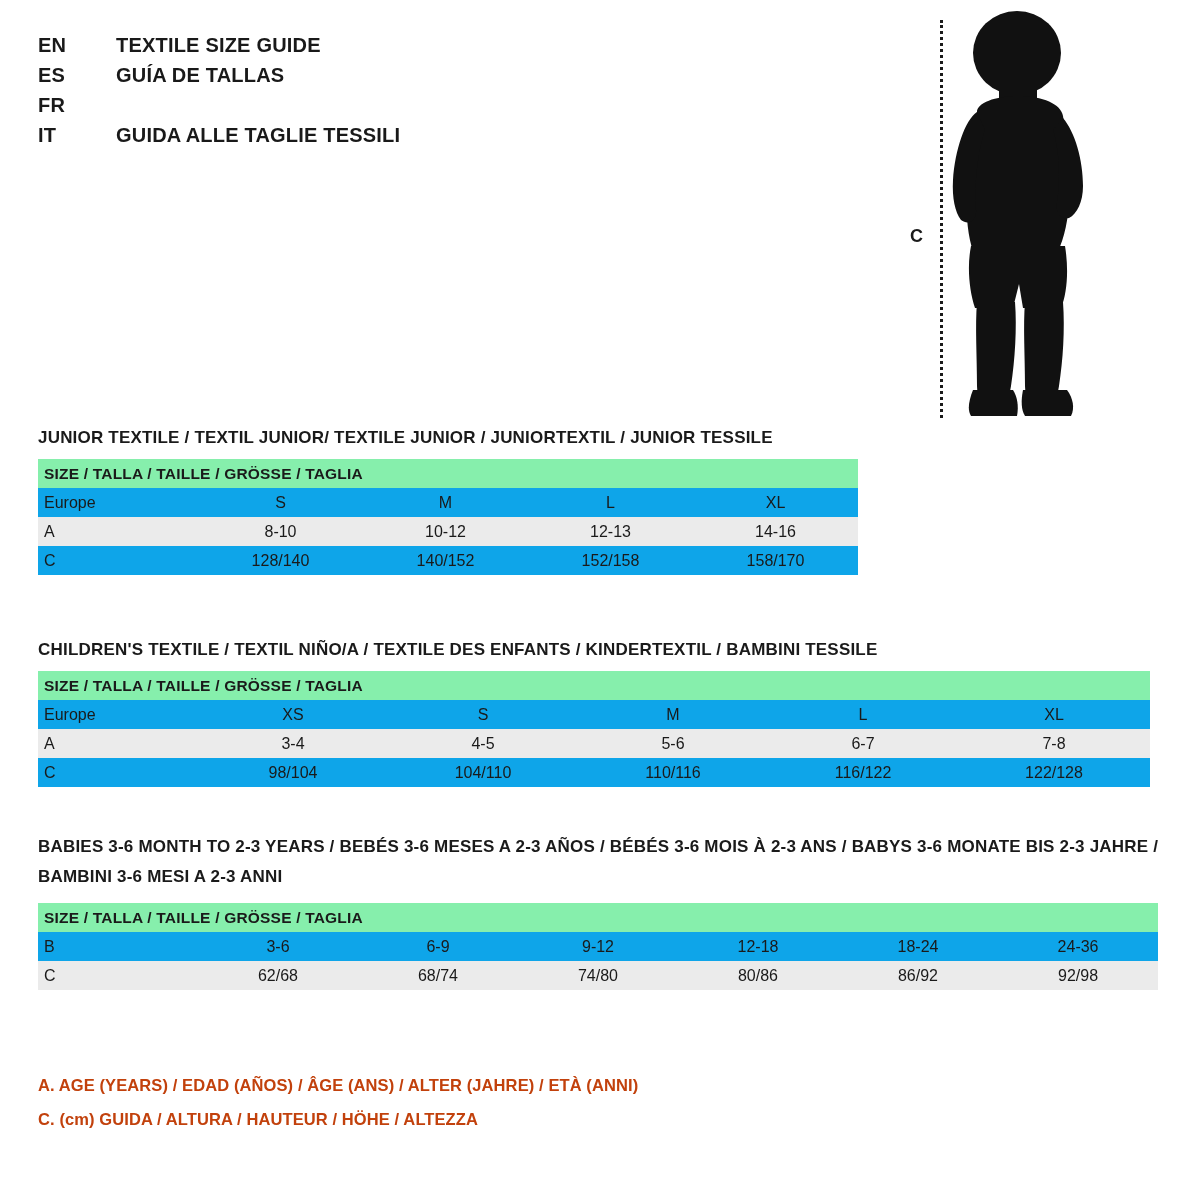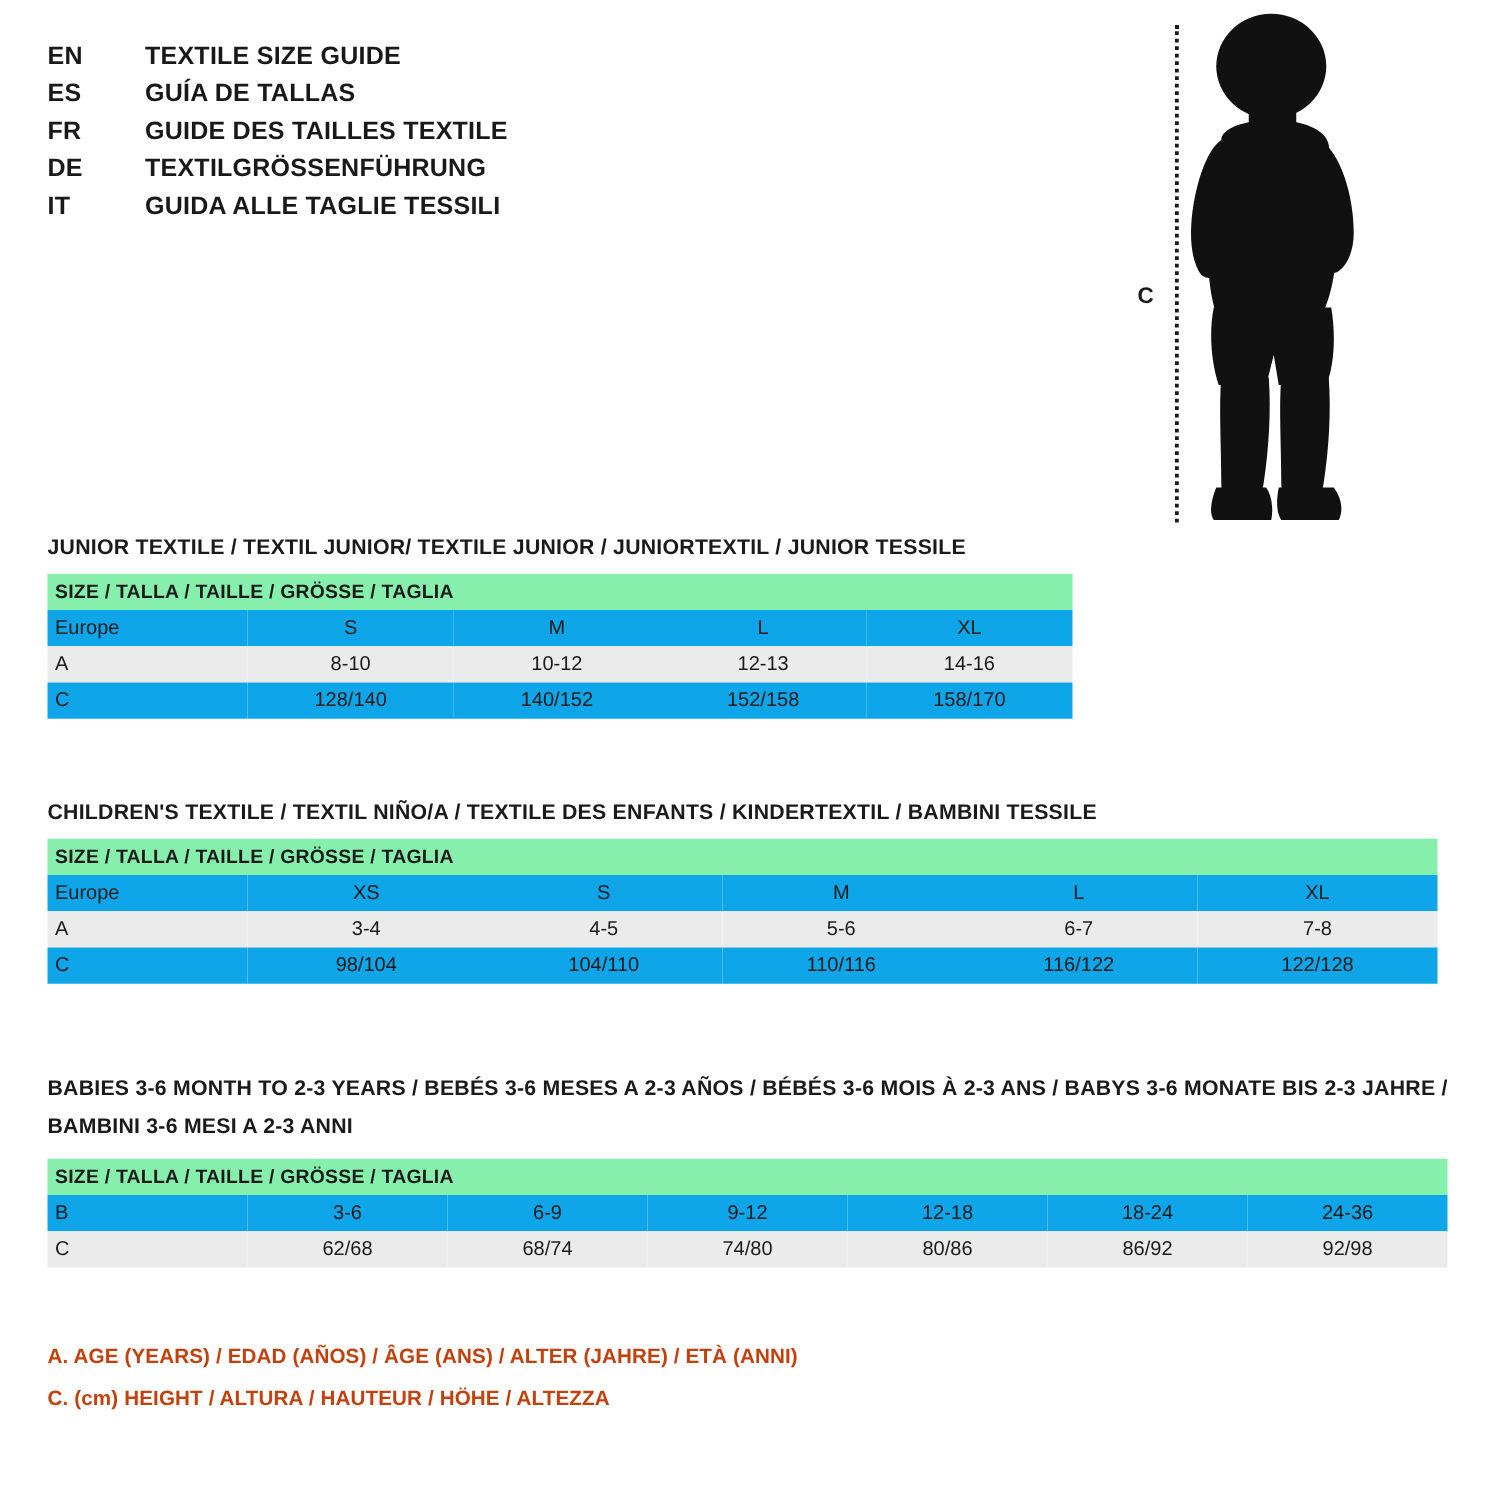--- a/index.html
+++ b/index.html
@@ -144,25 +144,20 @@
     <div class="lang-row">
       <div class="lang-code">EN</div>
       <div class="lang-text">TEXTILE SIZE GUIDE</div>
     </div>
     <div class="lang-row">
       <div class="lang-code">ES</div>
       <div class="lang-text">GUÍA DE TALLAS</div>
     </div>
     <div class="lang-row">
       <div class="lang-code">FR</div>
-      <div class="lang-text">GUIDE DES TAILLES TEXTILE</div>
-    </div>
-    <div class="lang-row">
-      <div class="lang-code">DE</div>
-      <div class="lang-text">TEXTILGRÖSSENFÜHRUNG</div>
     </div>
     <div class="lang-row">
       <div class="lang-code">IT</div>
       <div class="lang-text">GUIDA ALLE TAGLIE TESSILI</div>
     </div>
   </div>
 
   <div class="figure-area">
     <div class="c-dim-line"></div>
     <div class="c-dim-label">C</div>
@@ -298,21 +293,21 @@
           <td class="val">98/104</td>
           <td class="val">104/110</td>
           <td class="val">110/116</td>
           <td class="val">116/122</td>
           <td class="val">122/128</td>
         </tr>
       </tbody>
     </table>
   </div>
 
-  <div class="section" style="top:856px;">
+  <div class="section" style="top:832px;">
     <div class="section-title" style="line-height:30px;">BABIES 3-6 MONTH TO 2-3 YEARS / BEBÉS 3-6 MESES A 2-3 AÑOS / BÉBÉS 3-6 MOIS À 2-3 ANS / BABYS 3-6 MONATE BIS 2-3 JAHRE / BAMBINI 3-6 MESI A 2-3 ANNI</div>
     <table class="size-table" style="width:1120px;">
       <colgroup>
         <col style="width:160px">
           <col style="width:160px">
           <col style="width:160px">
           <col style="width:160px">
           <col style="width:160px">
           <col style="width:160px">
           <col style="width:160px">
@@ -338,16 +333,16 @@
           <td class="val">80/86</td>
           <td class="val">86/92</td>
           <td class="val">92/98</td>
         </tr>
       </tbody>
     </table>
   </div>
 
   <div class="footnotes">
     <div class="footnote">A. AGE (YEARS) / EDAD (AÑOS) / ÂGE (ANS) / ALTER (JAHRE) / ETÀ (ANNI)</div>
-    <div class="footnote mixed">C. (cm) HEIGHT / ALTURA / HAUTEUR / HÖHE / ALTEZZA</div>
+    <div class="footnote mixed">C. (cm) GUIDA / ALTURA / HAUTEUR / HÖHE / ALTEZZA</div>
   </div>
 
 </div>
 
 </body></html>

